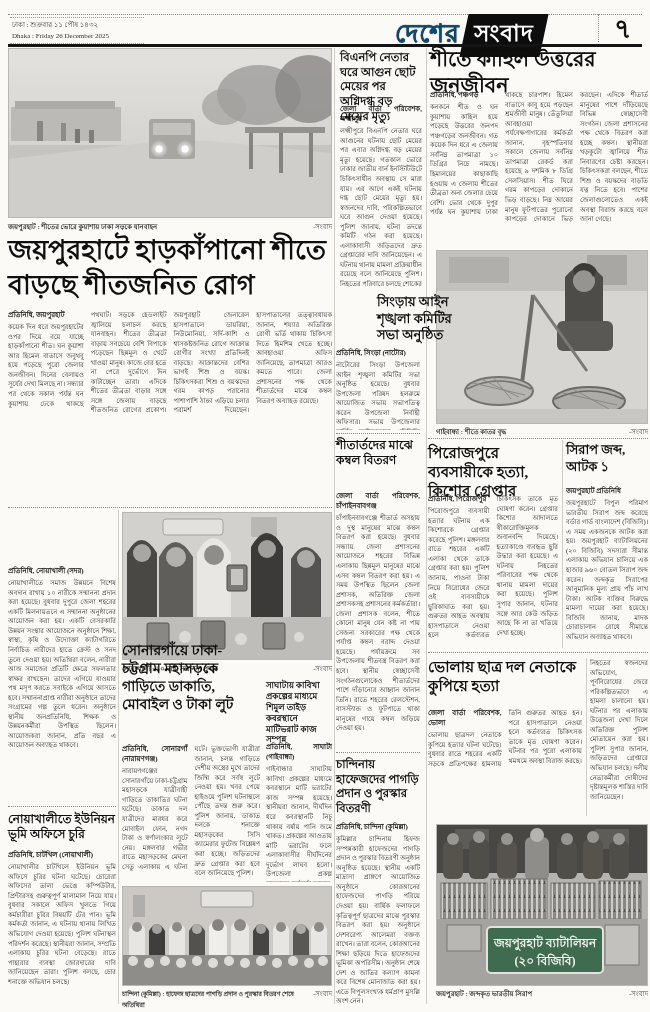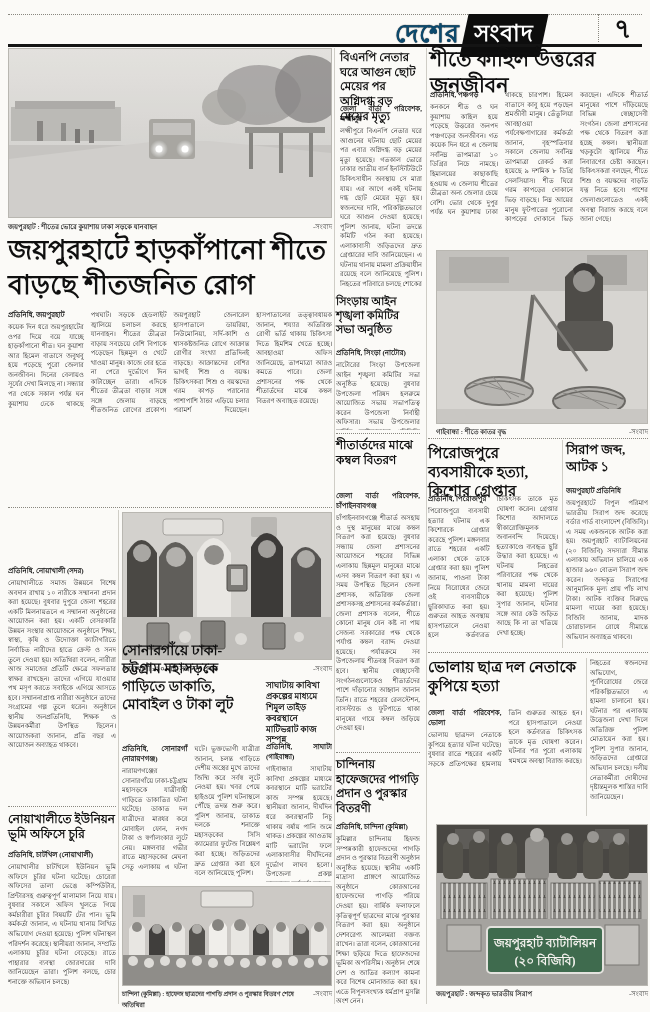--- a/index.html
+++ b/index.html
@@ -28,20 +28,24 @@
   .credit{color:#444;}
   .photo{background:#fef9c3;border:1px solid #b9b7b1;box-sizing:border-box;}
   svg{display:block;}
 </style>
 </head>
 <body>
 
 <div id="page">
 
   <div class="abs dotted-h" style="left:8px;top:14px;width:634px;"></div>
+  <div class="abs dateline" style="left:10px;top:17px;width:130px;">
+    <div>ঢাকা : শুক্রবার ১১ পৌষ ১৪৩২</div>
+    <div>Dhaka : Friday 26 December 2025</div>
+  </div>
   <div class="abs masthead" style="left:395px;top:14px;">
     <span class="m1">দেশের</span>
     <span class="m2box"><span class="m2">সংবাদ</span></span>
   </div>
   <div class="abs pagesep" style="left:598px;top:14px;height:28px;"></div>
   <div class="abs pagenum" style="left:614px;top:8px;">৭</div>
   <div class="abs thickrule" style="left:8px;top:44px;width:634px;"></div>
 
   <div class="abs vrule" style="left:334px;top:48px;height:956px;"></div>
   <div class="abs vrule" style="left:426px;top:48px;height:956px;"></div>
@@ -233,21 +237,21 @@
       <path d="M118 148 q34 -16 68 0" fill="none" stroke="#6b6965" stroke-width="1.5"></path>
       <path d="M126 142 l54 12 M136 138 l36 20" stroke="#8a8884" stroke-width="1"></path>
       <rect x="0" y="158" width="210" height="14" fill="#c9c7c3"></rect>
     </svg>
   </div>
   <div class="abs caprow" style="left:436px;top:426px;width:212px;">
     <span class="cap">গাইবান্ধা : শীতে কাতর বৃদ্ধ</span>
     <span class="credit">-সংবাদ</span>
   </div>
 
-  <div class="abs headline" style="left:336px;top:294px;width:84px;font-size:11px;">সিংড়ায় আইন শৃঙ্খলা কমিটির সভা অনুষ্ঠিত</div>
+  <div class="abs headline" style="left:336px;top:294px;width:84px;font-size:13px;padding-left:41px;">সিংড়ায় আইন শৃঙ্খলা কমিটির সভা অনুষ্ঠিত</div>
   <div class="abs body" style="left:336px;top:348px;width:84px;height:82px;">
     <div class="byline">প্রতিনিধি, সিংড়া (নাটোর)</div>
     <span>নাটোরের সিংড়া উপজেলা আইন শৃঙ্খলা কমিটির সভা অনুষ্ঠিত হয়েছে। বুধবার উপজেলা পরিষদ হলরুমে আয়োজিত সভায় সভাপতিত্ব করেন উপজেলা নির্বাহী অফিসার। সভায় উপজেলার সার্বিক আইনশৃঙ্খলা পরিস্থিতি নিয়ে আলোচনা হয়। মাদক, বাল্যবিবাহ, চুরি-ছিনতাই রোধে সবাইকে সজাগ থাকার আহ্বান জানানো হয়। সভায় বিভিন্ন দপ্তরের কর্মকর্তা, জনপ্রতিনিধি, শিক্ষক ও সাংবাদিকরা উপস্থিত ছিলেন।</span>
   </div>
   <div class="abs dotted-h" style="left:336px;top:433px;width:84px;"></div>
 
   <div class="abs headline" style="left:336px;top:438px;width:84px;font-size:12px;">শীতার্তদের মাঝে কম্বল বিতরণ</div>
   <div class="abs body" style="left:336px;top:476px;width:84px;height:272px;margin-top:15px;">
     <div class="byline">জেলা বার্তা পরিবেশক, চাঁপাইনবাবগঞ্জ</div>
     <span>চাঁপাইনবাবগঞ্জে শীতার্ত অসহায় ও দুস্থ মানুষের মাঝে কম্বল বিতরণ করা হয়েছে। বুধবার সন্ধ্যায় জেলা প্রশাসনের আয়োজনে শহরের বিভিন্ন এলাকায় ছিন্নমূল মানুষের মাঝে এসব কম্বল বিতরণ করা হয়। এ সময় উপস্থিত ছিলেন জেলা প্রশাসক, অতিরিক্ত জেলা প্রশাসকসহ প্রশাসনের কর্মকর্তারা। জেলা প্রশাসক বলেন, শীতে কোনো মানুষ যেন কষ্ট না পায় সেজন্য সরকারের পক্ষ থেকে পর্যাপ্ত কম্বল বরাদ্দ দেওয়া হয়েছে। পর্যায়ক্রমে সব উপজেলায় শীতবস্ত্র বিতরণ করা হবে। স্থানীয় স্বেচ্ছাসেবী সংগঠনগুলোকেও শীতার্তদের পাশে দাঁড়ানোর আহ্বান জানান তিনি। রাতে শহরের রেলস্টেশন, বাসস্ট্যান্ড ও ফুটপাতে থাকা মানুষের গায়ে কম্বল জড়িয়ে দেওয়া হয়।</span>

